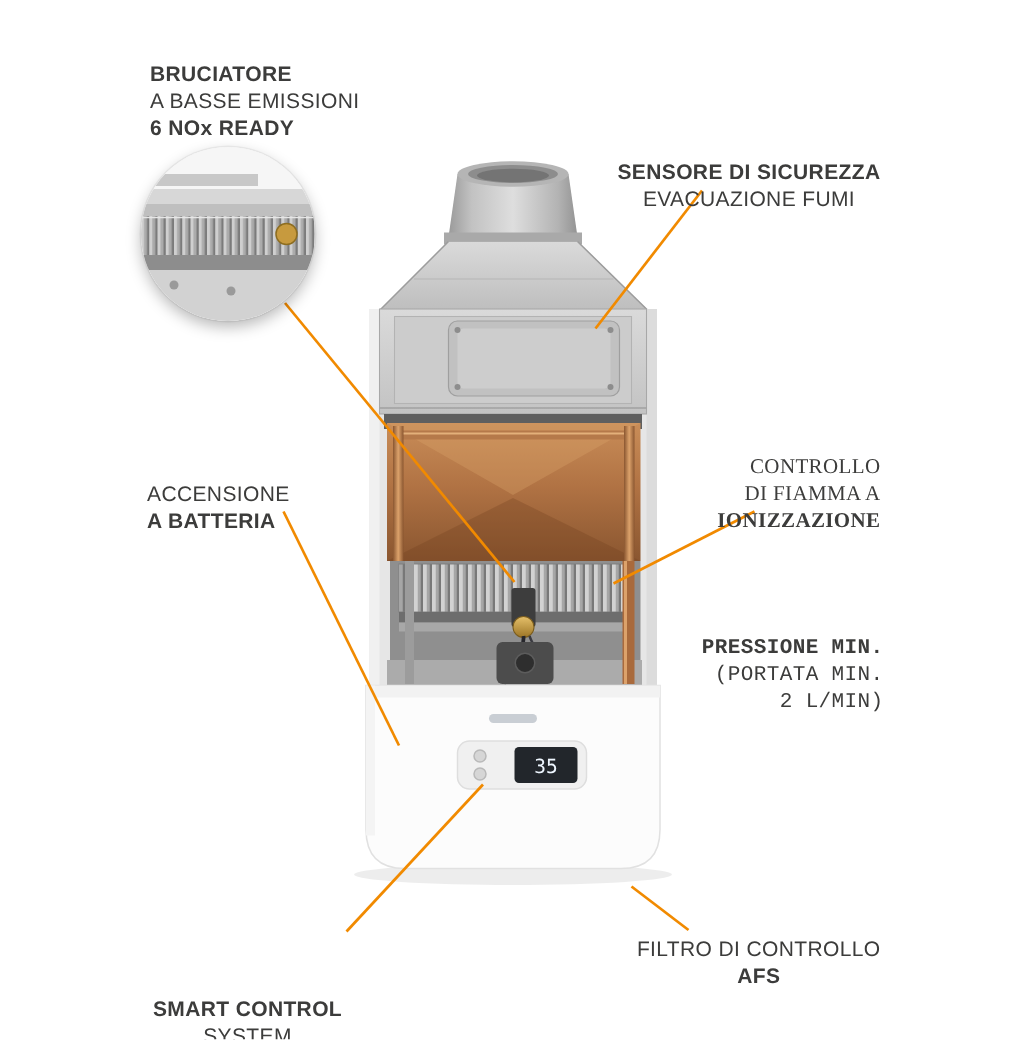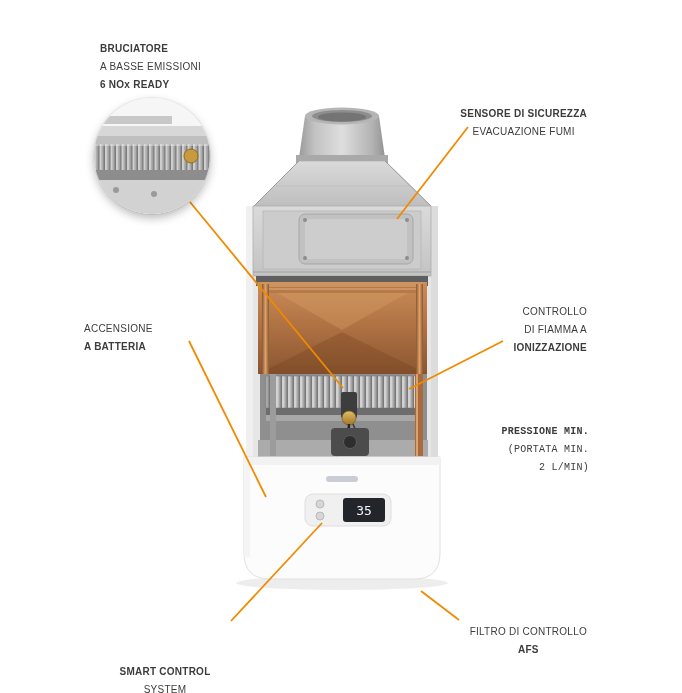--- a/index.html
+++ b/index.html
@@ -1,20 +1,20 @@
 <!DOCTYPE html>
 <html><head>
 <meta charset="utf-8">
 <style>
   html,body{margin:0;padding:0;background:#ffffff;}
   .canvas{position:relative;width:682px;height:693px;background:#ffffff;overflow:hidden;
           font-family:"Liberation Sans",sans-serif;}
   .layer{position:absolute;left:0;top:0;}
   .nolines{pointer-events:none;}
-  .callout{position:absolute;color:#3c3c3b;font-size:10px;line-height:18px;letter-spacing:.25px;}
+  .callout{position:absolute;color:#3c3c3b;font-size:14px;line-height:18px;letter-spacing:.25px;}
   .callout .b{font-weight:700;}
   .ta-r{text-align:right;}
   .ta-c{text-align:center;}
   .inset{position:absolute;left:94px;top:98px;width:116px;height:116px;border-radius:50%;
          background:#ffffff;overflow:hidden;
          box-shadow:0 4px 10px rgba(0,0,0,.28), 0 0 0 1px rgba(0,0,0,.05);}
   svg{display:block;}
 </style>
 </head>
 <body>
@@ -174,26 +174,26 @@
     <div class="b">BRUCIATORE</div>
     <div>A BASSE EMISSIONI</div>
     <div class="b">6 NOx READY</div>
   </div>
 
   <div class="callout ta-c" style="right:95px;top:105px;">
     <div class="b">SENSORE DI SICUREZZA</div>
     <div>EVACUAZIONE FUMI</div>
   </div>
 
-  <div class="callout" style="left:84px;top:320px;">
+  <div class="callout" style="left:98px;top:320px;">
     <div>ACCENSIONE</div>
     <div class="b">A BATTERIA</div>
   </div>
 
-  <div class="callout ta-r" style="right:95px;top:303px;">
+  <div class="callout ta-r" style="right:95px;top:303px;font-family:Liberation Serif, serif;">
     <div>CONTROLLO</div>
     <div>DI FIAMMA A</div>
     <div class="b">IONIZZAZIONE</div>
   </div>
 
   <div class="callout ta-r" style="right:93px;top:423px;font-family:Liberation Mono, monospace;">
     <div class="b">PRESSIONE MIN.</div>
     <div>(PORTATA MIN.</div>
     <div>2 L/MIN)</div>
   </div>

